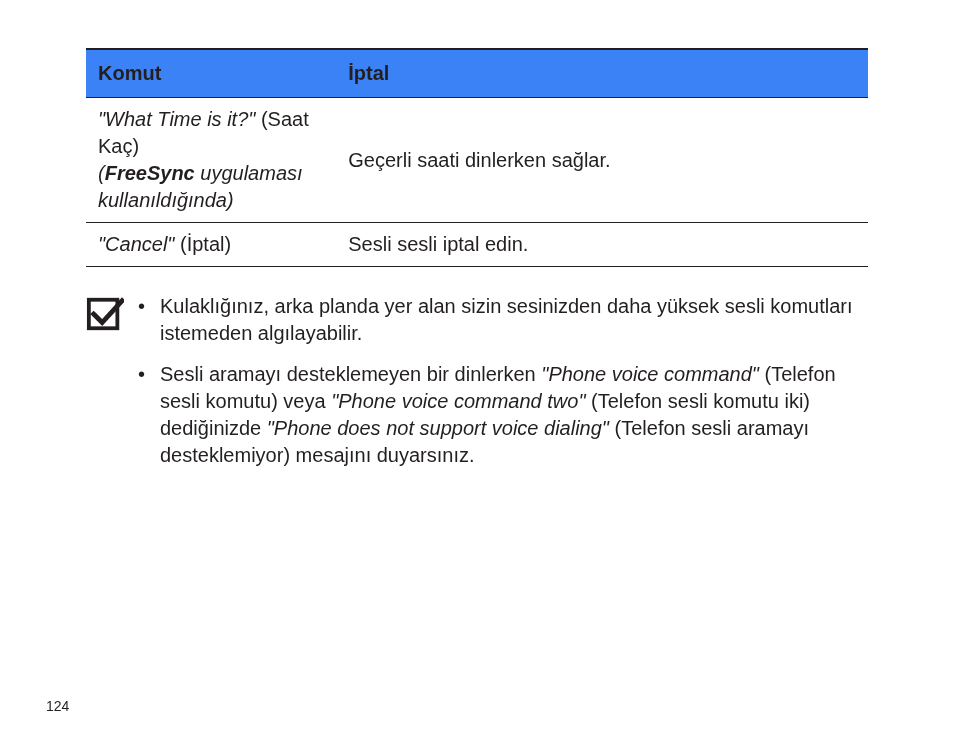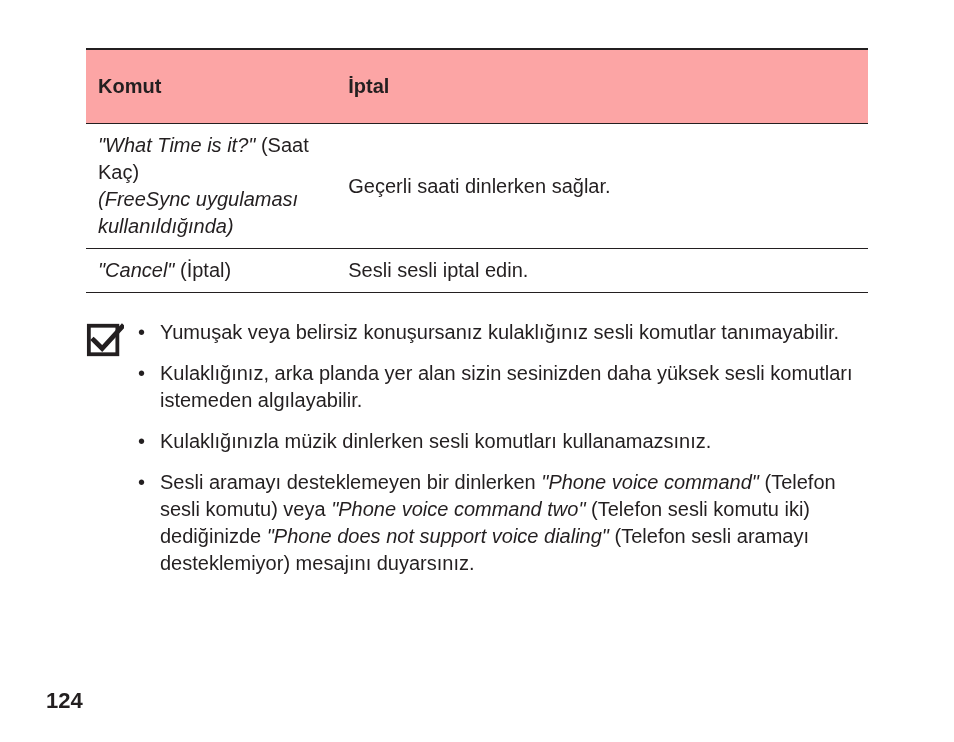--- a/index.html
+++ b/index.html
@@ -20,36 +20,36 @@
   }
   table.cmd {
     width: 100%;
     border-collapse: collapse;
     font-size: 20px;
     line-height: 1.35;
   }
   table.cmd th {
     text-align: left;
     font-weight: 700;
-    background: #fca5a5;
-    padding: 23px 12px;
+    background: #3b82f6;
+    padding: 10px 12px;
     border-top: 2px solid #231f20;
     border-bottom: 1px solid #231f20;
   }
   table.cmd td {
     padding: 8px 12px;
     vertical-align: middle;
     border-bottom: 1px solid #231f20;
   }
   table.cmd th.col-cmd,
   table.cmd td.col-cmd {
     width: 32%;
   }
   .italic { font-style: italic; }
-  .bolditalic { font-style: italic; font-weight: 400; margin-top: 20px; }
+  .bolditalic { font-style: italic; font-weight: 700; margin-top: 20px; }
 
   .notes-block {
     display: flex;
     align-items: flex-start;
     margin-top: 26px;
     font-size: 20px;
     line-height: 1.35;
   }
   .check-icon {
     flex: 0 0 auto;
@@ -72,23 +72,22 @@
     content: "•";
     position: absolute;
     left: 0;
     top: 0;
     color: #231f20;
   }
   .pagenum {
     position: absolute;
     bottom: 28px;
     left: 46px;
-    font-size: 22px;
+    font-size: 14px;
     color: #231f20;
-    font-weight: bold;
   }
 </style>
 </head>
 <body>
 
 <div class="page">
 
   <table class="cmd">
     <thead>
       <tr>
@@ -115,27 +114,21 @@
 
   <div class="notes-block">
     <span class="check-icon">
       <svg viewBox="0 0 40 40" width="38" height="38">
         <rect x="3" y="5" width="30" height="30" fill="none" stroke="#231f20" stroke-width="4"></rect>
         <path d="M8 20 L17 29 L38 6" fill="none" stroke="#231f20" stroke-width="5" stroke-linecap="square" stroke-linejoin="miter"></path>
       </svg>
     </span>
     <ul class="notes-list">
       <li>
-        <span>Yumuşak veya belirsiz konuşursanız kulaklığınız sesli komutlar tanımayabilir.</span>
-      </li>
-      <li>
         <span>Kulaklığınız, arka planda yer alan sizin sesinizden daha yüksek sesli komutları istemeden algılayabilir.</span>
-      </li>
-      <li>
-        <span>Kulaklığınızla müzik dinlerken sesli komutları kullanamazsınız.</span>
       </li>
       <li>
         <span>Sesli aramayı desteklemeyen bir dinlerken </span><span class="italic">"Phone voice command"</span><span> (Telefon sesli komutu) veya </span><span class="italic">"Phone voice command two"</span><span> (Telefon sesli komutu iki) dediğinizde </span><span class="italic">"Phone does not support voice dialing"</span><span> (Telefon sesli aramayı desteklemiyor) mesajını duyarsınız.</span>
       </li>
     </ul>
   </div>
 
   <div class="pagenum">124</div>
 </div>
 

